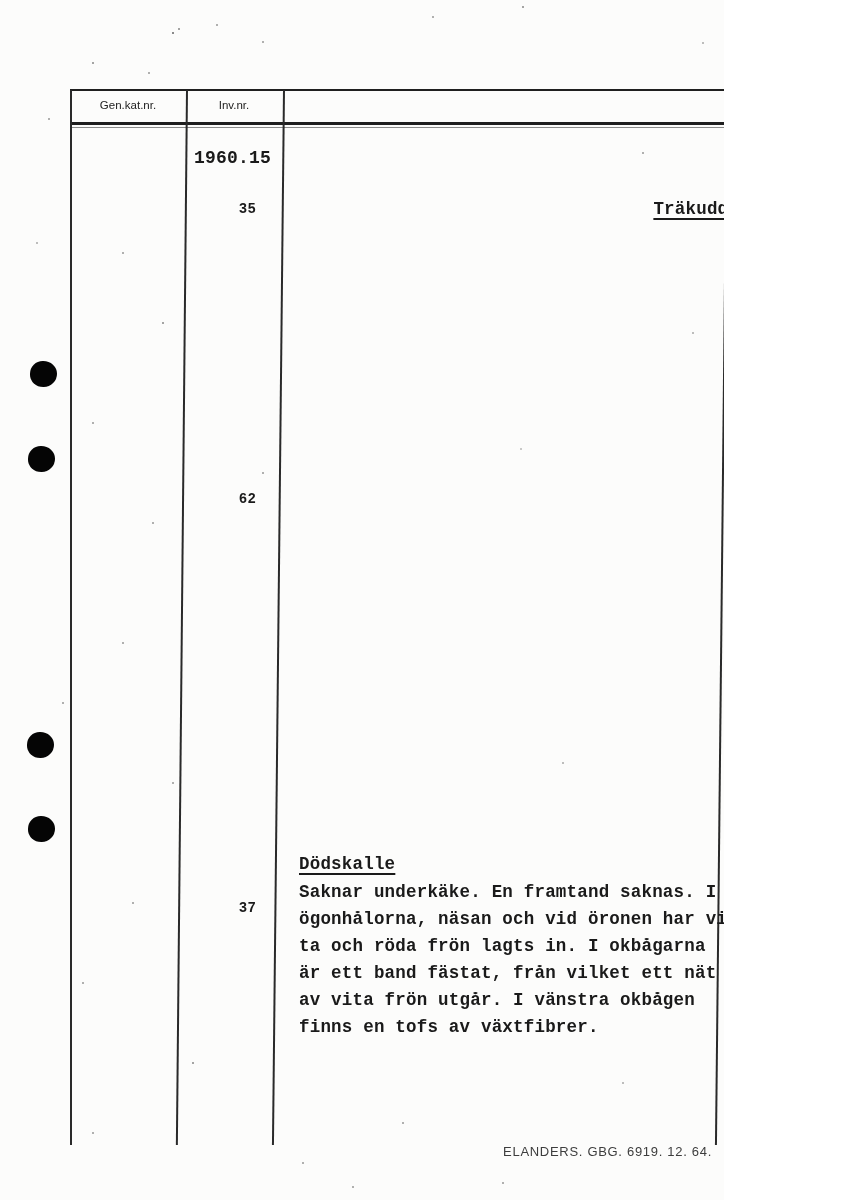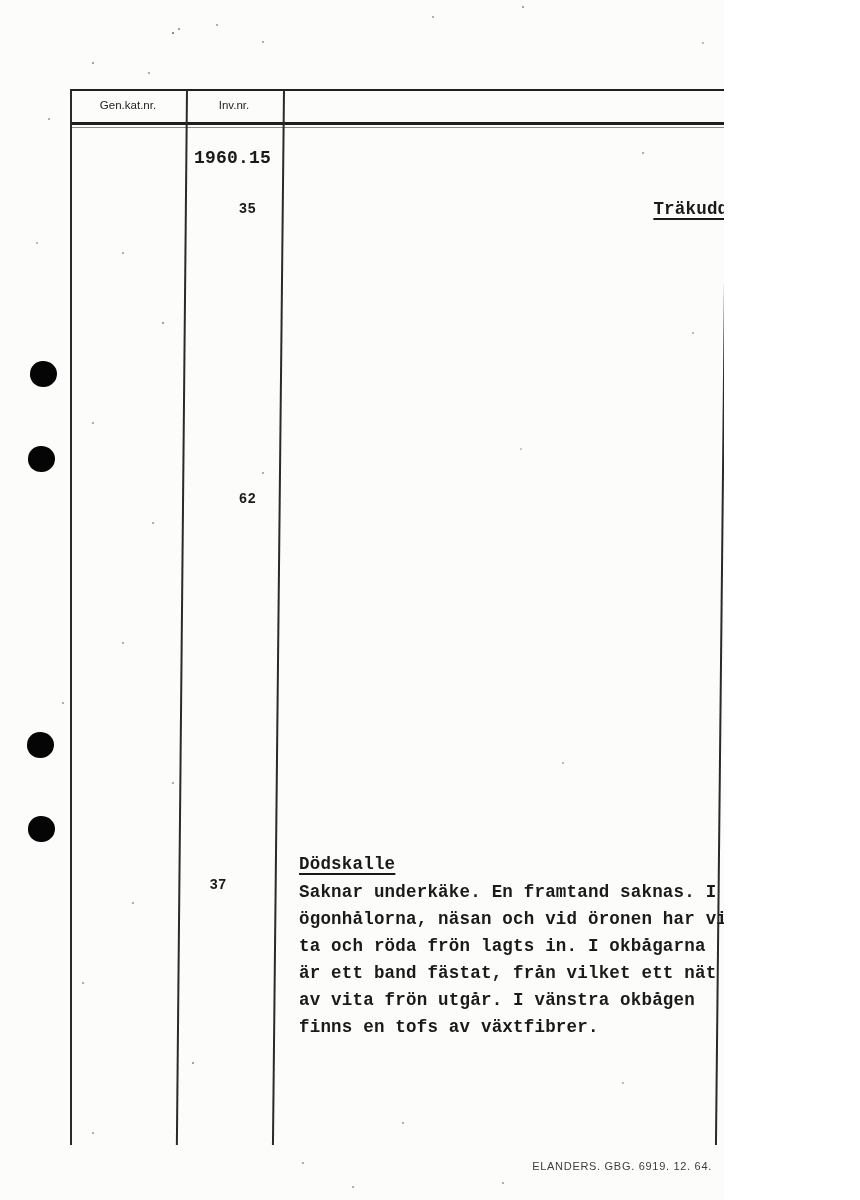--- a/index.html
+++ b/index.html
@@ -52,21 +52,21 @@
     white-space:nowrap;
   }
   .hole{
     position:absolute;width:27px;height:26px;
     background:#050505;
     border-radius:48% 52% 50% 50%/50% 50% 52% 48%;
   }
   .footer{
     position:absolute;top:1144px;right:12px;
     font-family:"Liberation Sans", sans-serif;
-    font-size:11px;letter-spacing:0.7px;color:#3d3d3d;margin-top:16px;
+    font-size:13px;letter-spacing:0.7px;color:#3d3d3d;
   }
   
   .noise{
     position:absolute;left:0;top:0;width:2px;height:2px;background:transparent;
     box-shadow:
       172px 32px 0 rgba(0,0,0,.45), 178px 28px 0 rgba(0,0,0,.35),
       216px 24px 0 rgba(0,0,0,.3), 262px 41px 0 rgba(0,0,0,.3),
       148px 72px 0 rgba(0,0,0,.3), 92px 62px 0 rgba(0,0,0,.35),
       432px 16px 0 rgba(0,0,0,.3), 522px 6px 0 rgba(0,0,0,.35),
       702px 42px 0 rgba(0,0,0,.25), 642px 152px 0 rgba(0,0,0,.3),
@@ -119,21 +119,21 @@
 
   <div class="entry-number tw" style="top:196px;">35</div>
   <div class="entry" style="top:196px;text-align:right;">
     <span class="tw entry-title">Träkudde</span>
   </div>
 
   <div class="entry-number tw" style="top:486px;">62</div>
   <div class="entry" style="top:486px;">
   </div>
 
-  <div class="entry-number tw" style="top:872px;text-align:center;">37</div>
+  <div class="entry-number tw" style="top:895px;">37</div>
   <div class="entry" style="top:851px;">
     <span class="tw entry-title">Dödskalle</span>
     <div class="tw entry-body">Saknar underkäke. En framtand saknas. I
 ögonhålorna, näsan och vid öronen har vi-
 ta och röda frön lagts in. I okbågarna
 är ett band fästat, från vilket ett nät
 av vita frön utgår. I vänstra okbågen
 finns en tofs av växtfibrer.</div>
   </div>
 

